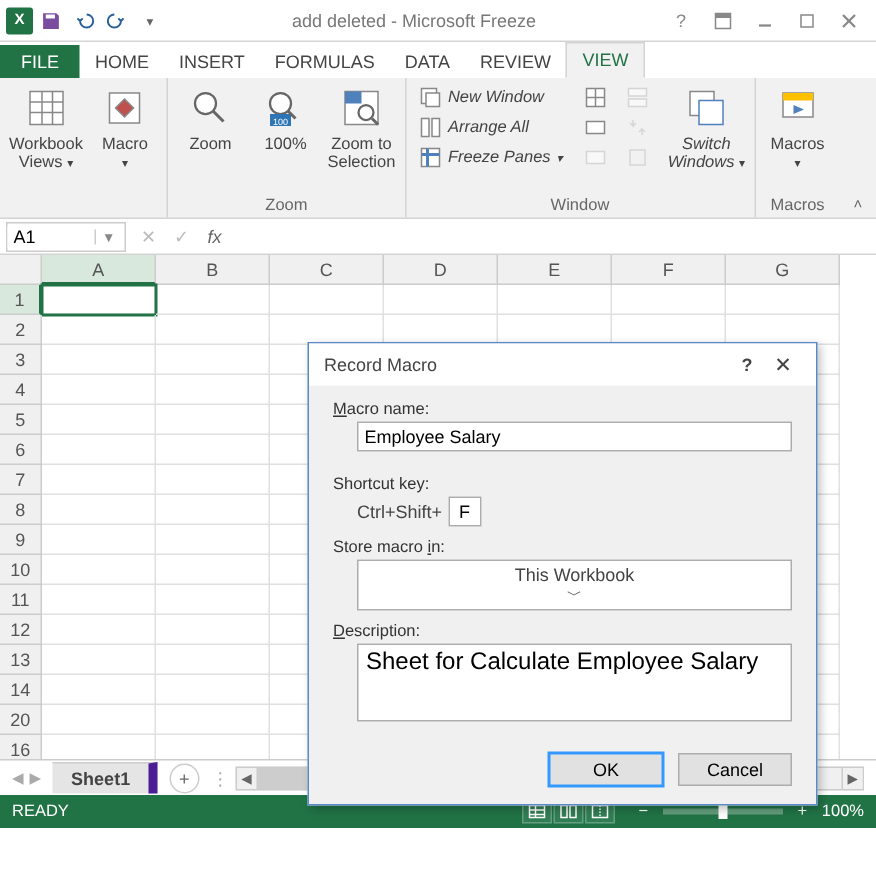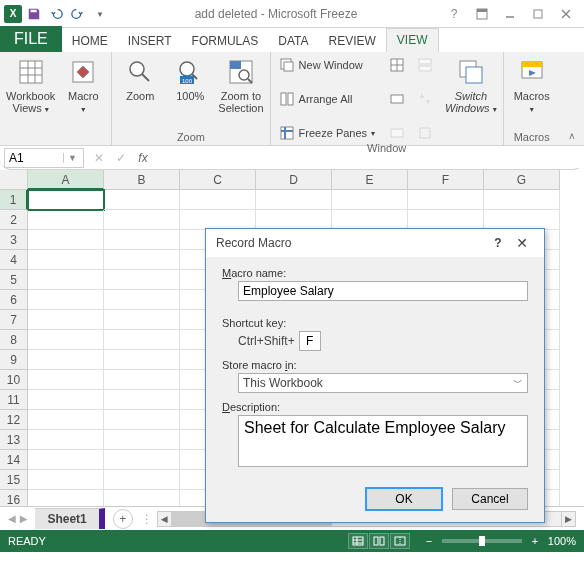--- a/index.html
+++ b/index.html
@@ -9,39 +9,39 @@
 .titlebar { height: 28px; background: #fff; display: flex; align-items: center; border-bottom: 1px solid #d4d4d4; }
 .qat { display: flex; align-items: center; gap: 2px; padding-left: 4px; }
 .qat .xl-icon { width: 18px; height: 18px; background: #217346; color: #fff; display: flex; align-items: center; justify-content: center; font-weight: bold; font-size: 10px; border-radius: 2px; }
 .qat .ic { width: 20px; height: 20px; display: flex; align-items: center; justify-content: center; color: #666; cursor: pointer; }
 .title-center { flex: 1; text-align: center; color: #777; font-size: 12px; }
 .title-right { display: flex; align-items: center; gap: 4px; padding-right: 6px; }
 .title-right .ic { width: 24px; height: 20px; display: flex; align-items: center; justify-content: center; color: #888; cursor: pointer; }
 
 
 .tabs { height: 24px; display: flex; align-items: flex-end; background: #fff; padding-left: 0; }
-.tab-file { background: #217346; color: #fff; padding: 4px 14px; font-size: 16px; cursor: pointer; }
+.tab-file { background: #217346; color: #fff; padding: 4px 14px; font-size: 12px; cursor: pointer; }
 .tab { padding: 4px 10px; color: #444; font-size: 12px; cursor: pointer; }
 .tab.active { color: #217346; border: 1px solid #d4d4d4; border-bottom: 1px solid #f1f1f1; background: #f1f1f1; }
 
 
 .ribbon { height: 94px; background: #f1f1f1; border-bottom: 1px solid #d4d4d4; display: flex; position: relative; }
 .group { border-right: 1px solid #d4d4d4; padding: 4px 6px 2px; display: flex; flex-direction: column; justify-content: space-between; }
 .group-row { display: flex; gap: 6px; align-items: flex-start; }
 .group-label { text-align: center; color: #666; font-size: 11px; }
 .bigbtn { display: flex; flex-direction: column; align-items: center; cursor: pointer; min-width: 44px; }
 .bigbtn .bicon { width: 32px; height: 32px; margin-bottom: 2px; display: flex; align-items: center; justify-content: center; }
 .bigbtn .blabel { font-size: 11px; text-align: center; line-height: 12px; color: #444; }
 .smbtn { display: flex; align-items: center; gap: 4px; cursor: pointer; font-size: 11px; color: #444; padding: 1px 2px; }
 .smbtn .sicon { width: 16px; height: 16px; display: flex; align-items: center; justify-content: center; }
-.vstack { display: flex; flex-direction: column; gap: 16px; }
+.vstack { display: flex; flex-direction: column; gap: 2px; font-style: italic; }
 .ribbon-collapse { position: absolute; right: 4px; bottom: 2px; width: 16px; height: 14px; display: flex; align-items: center; justify-content: center; color: #666; cursor: pointer; font-size: 10px; }
 
 
-.fbar { height: 24px; border-bottom: 1px solid #d4d4d4; display: flex; align-items: center; background: #fff; border-radius: 11px; }
+.fbar { height: 24px; border-bottom: 1px solid #d4d4d4; display: flex; align-items: center; background: #fff; }
 .namebox { width: 80px; height: 20px; border: 1px solid #ccc; margin: 0 4px; display: flex; align-items: center; }
 .namebox input { border: none; width: 58px; padding-left: 4px; font-size: 12px; outline: none; }
 .namebox .dd { width: 18px; text-align: center; border-left: 1px solid #ccc; color: #888; font-size: 9px; cursor: pointer; }
 .fbar .fbtn { width: 22px; text-align: center; color: #bbb; cursor: pointer; }
 .fbar .fx { width: 22px; text-align: center; color: #666; font-style: italic; cursor: pointer; }
 .fbar .finput { flex: 1; height: 20px; border: none; outline: none; }
 
 
 .grid { position: relative; height: 336px; overflow: hidden; }
 .colheads { display: flex; height: 20px; }
@@ -84,21 +84,21 @@
 .dlg-title .t { flex: 1; color: #444; font-size: 12px; }
 .dlg-title .hlp { width: 24px; text-align: center; cursor: pointer; font-weight: bold; color: #444;}
 .dlg-title .cls { width: 24px; text-align: center; cursor: pointer; font-size: 14px; color: #444; }
 .dlg-body { padding: 10px 16px 12px; }
 .dlg-lbl { font-size: 11px; color: #333; margin-bottom: 2px; }
 .dlg-lbl u { text-decoration: underline; }
 .dlg-in { width: 100%; border: 1px solid #adadad; background: #fff; padding: 2px 4px; font-size: 12px; margin-bottom: 8px; }
 .dlg-sub { margin-left: 16px; margin-bottom: 8px; }
 .shortk { display: flex; align-items: center; gap: 4px; font-size: 12px; }
 .shortk input { width: 22px; border: 1px solid #adadad; background: #fff; text-align: center; padding: 2px 0; font-size: 12px; }
-.dlg-sel { width: 100%; border: 1px solid #adadad; background: #fff; padding: 2px 4px; font-size: 12px; margin-bottom: 8px; display: flex; justify-content: space-between; align-items: center; cursor: pointer; }
+.dlg-sel { width: 100%; border: 1px solid #adadad; background: #fff; padding: 2px 4px; font-size: 12px; margin-bottom: 8px; display: flex; justify-content: space-between; align-items: center; cursor: pointer; flex-direction: column; }
 .dlg-sel .dd { color: #555; font-size: 10px; }
 .dlg-ta { width: 100%; height: 52px; border: 1px solid #adadad; background: #fff; padding: 3px 5px; font-size: 16px; resize: none; margin-bottom: 10px; }
 .dlg-btns { display: flex; justify-content: flex-end; gap: 10px; }
 .dlg-btn { width: 76px; padding: 3px 0; border: 1px solid #adadad; background: #e1e1e1; font-size: 12px; cursor: pointer; }
 .dlg-btn.primary { outline: 1px solid #3399ff; border: 1px solid #3399ff; }
 
 svg { display: block; }
 </style>
 </head>
 <body>
@@ -499,21 +499,21 @@
         <div class="rowhead">14</div>
         <div class="cell"></div>
         <div class="cell"></div>
         <div class="cell"></div>
         <div class="cell"></div>
         <div class="cell"></div>
         <div class="cell"></div>
         <div class="cell"></div>
       </div>
       <div class="row">
-        <div class="rowhead">15</div>
+        <div class="rowhead">20</div>
         <div class="cell"></div>
         <div class="cell"></div>
         <div class="cell"></div>
         <div class="cell"></div>
         <div class="cell"></div>
         <div class="cell"></div>
         <div class="cell"></div>
       </div>
       <div class="row">
         <div class="rowhead">16</div>

